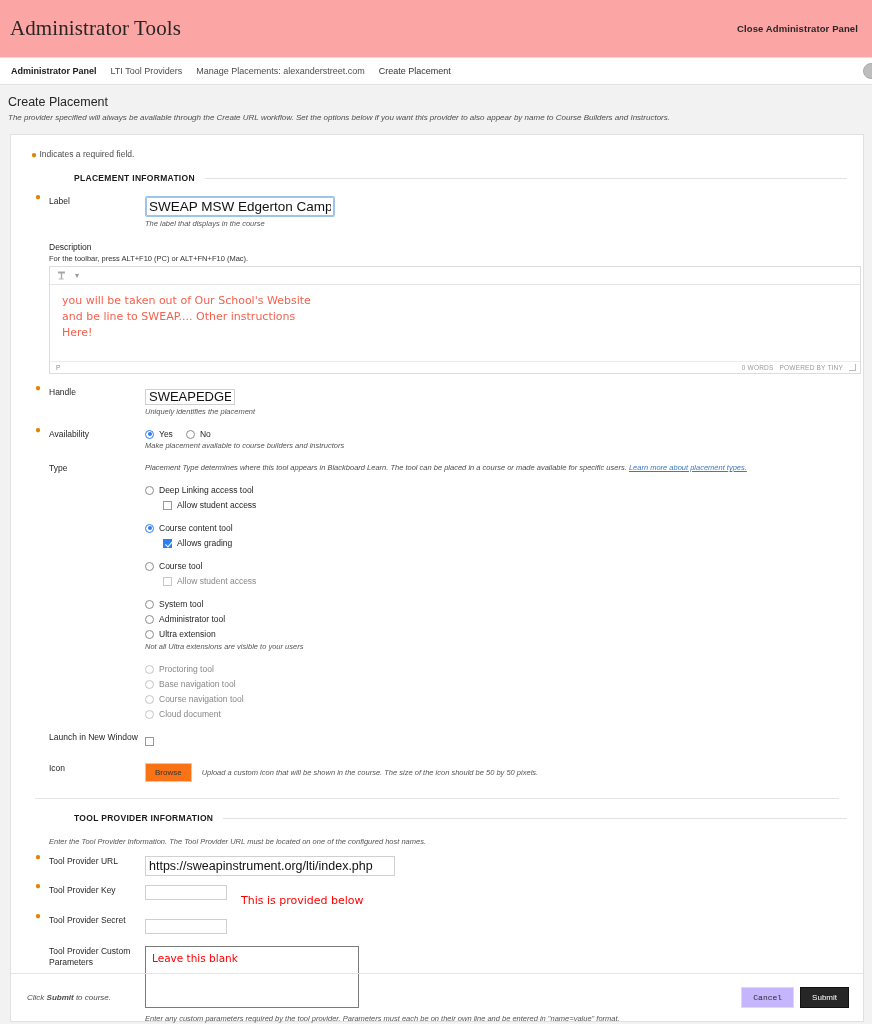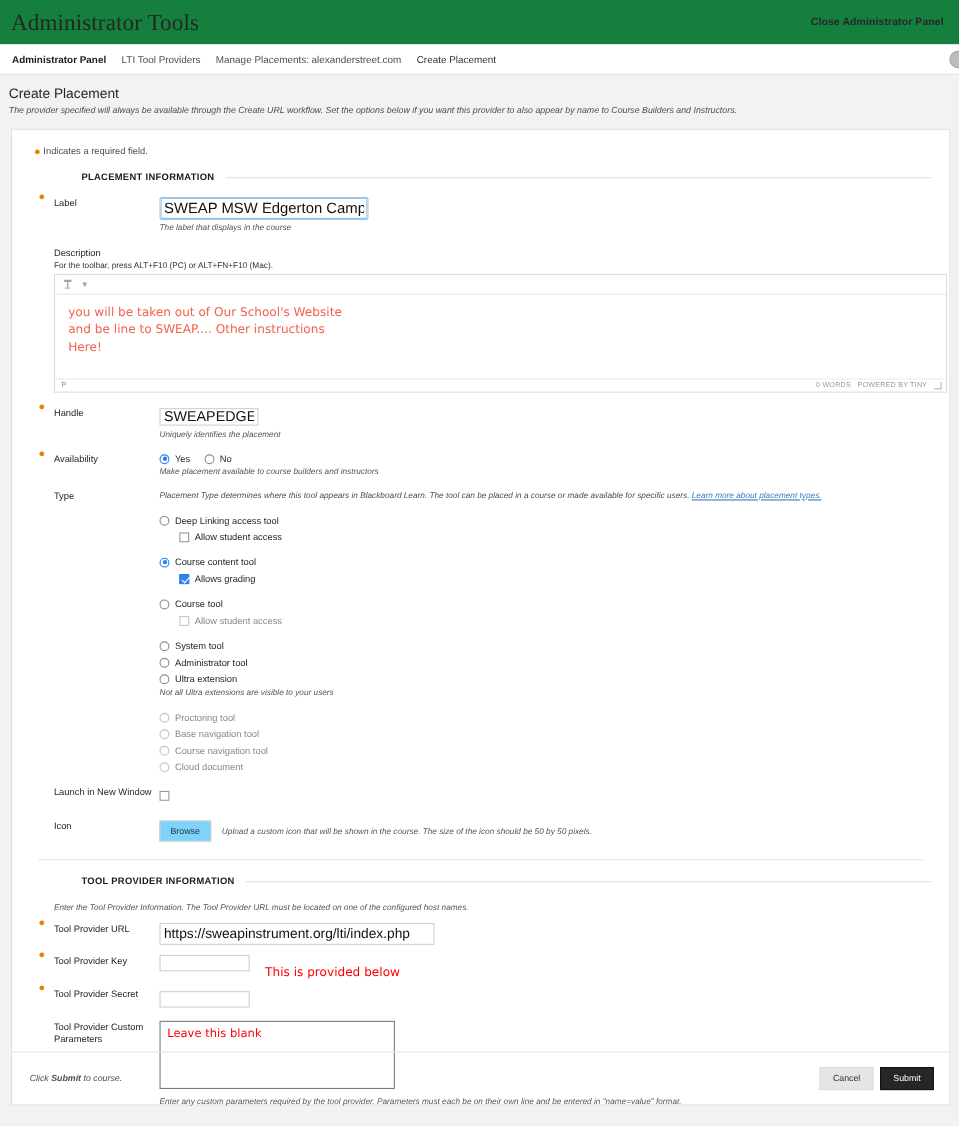--- a/index.html
+++ b/index.html
@@ -7,22 +7,22 @@
   body {
     width: 872px; height: 1024px;
     background: #f2f2f2;
     font-family: "Liberation Sans", sans-serif;
     color: #262626;
     overflow: hidden;
   }
 
   
   .topbar {
-    height: 41px;
-    background: #15803d;
+    height: 58px;
+    background: #fca5a5;
     border-bottom: 1px solid #e0e0e0;
     display: flex; align-items: center; justify-content: space-between;
     padding: 0 14px 0 10px;
   }
   .admin-title {
     font-family: "Liberation Serif", serif;
     font-size: 21px;
     font-weight: 400;
     color: #262626;
     letter-spacing: .1px;
@@ -143,21 +143,21 @@
   .gap { height:8px; }
 
   .type-intro { font-size:7.5px; font-style:italic; color:#4d4d4d; }
   .type-intro a { color:#3b7bbf; text-decoration:underline; font-style:italic;}
   .inline-note { font-size:7.5px; font-style:italic; color:#555; margin:3px 0 0 0;}
 
   .avail-line { display:flex; align-items:center; gap:5px;}
   .avail-line .t { font-size:8.5px; margin-right:8px;}
 
   .browse-btn {
-    display:inline-block; background:#7dd3fc; border:1px solid #cdcdcd;
+    display:inline-block; background:#f97316; border:1px solid #cdcdcd;
     font-size:8px; color:#333; padding:4px 9px; cursor:pointer;
   }
   .icon-row-inner { display:flex; align-items:center; gap:10px;}
 
   .big-rule { height:1px; background:#e4e4e4; margin: 16px 8px 0 8px;}
 
   textarea.custom-params {
     width: 214px; height: 62px; resize:none; outline:none;
     border:1px solid #7a7a7a; padding:5px 6px;
     color:#ff0000; font-size:10.5px;
@@ -170,21 +170,21 @@
   .footer {
     position:absolute; left:0; right:0; bottom:0;
     border-top:1px solid #e4e4e4;
     display:flex; align-items:center; justify-content:space-between;
     padding: 0 14px 0 16px; height: 48px;
   }
   .footer .note { font-size:8px; font-style:italic; color:#4d4d4d;}
   .footer .note b { font-style:italic; }
   .btns { display:flex; gap:6px; }
   .btn { font-size:8px; padding:5px 11px; cursor:pointer; border:1px solid transparent;}
-  .btn.cancel { background:#e5e5e5; border-color:#dcdcdc; color:#2b2b2b;}
+  .btn.cancel { background:#c4b5fd; border-color:#dcdcdc; color:#2b2b2b;font-family:Liberation Mono, monospace;}
   .btn.submit { background:#262626; color:#fff; border-color:#111;}
 </style>
 </head>
 <body>
 
 <div class="topbar">
   <div class="admin-title">Administrator Tools</div>
   <div class="close-admin">Close Administrator Panel</div>
 </div>
 

